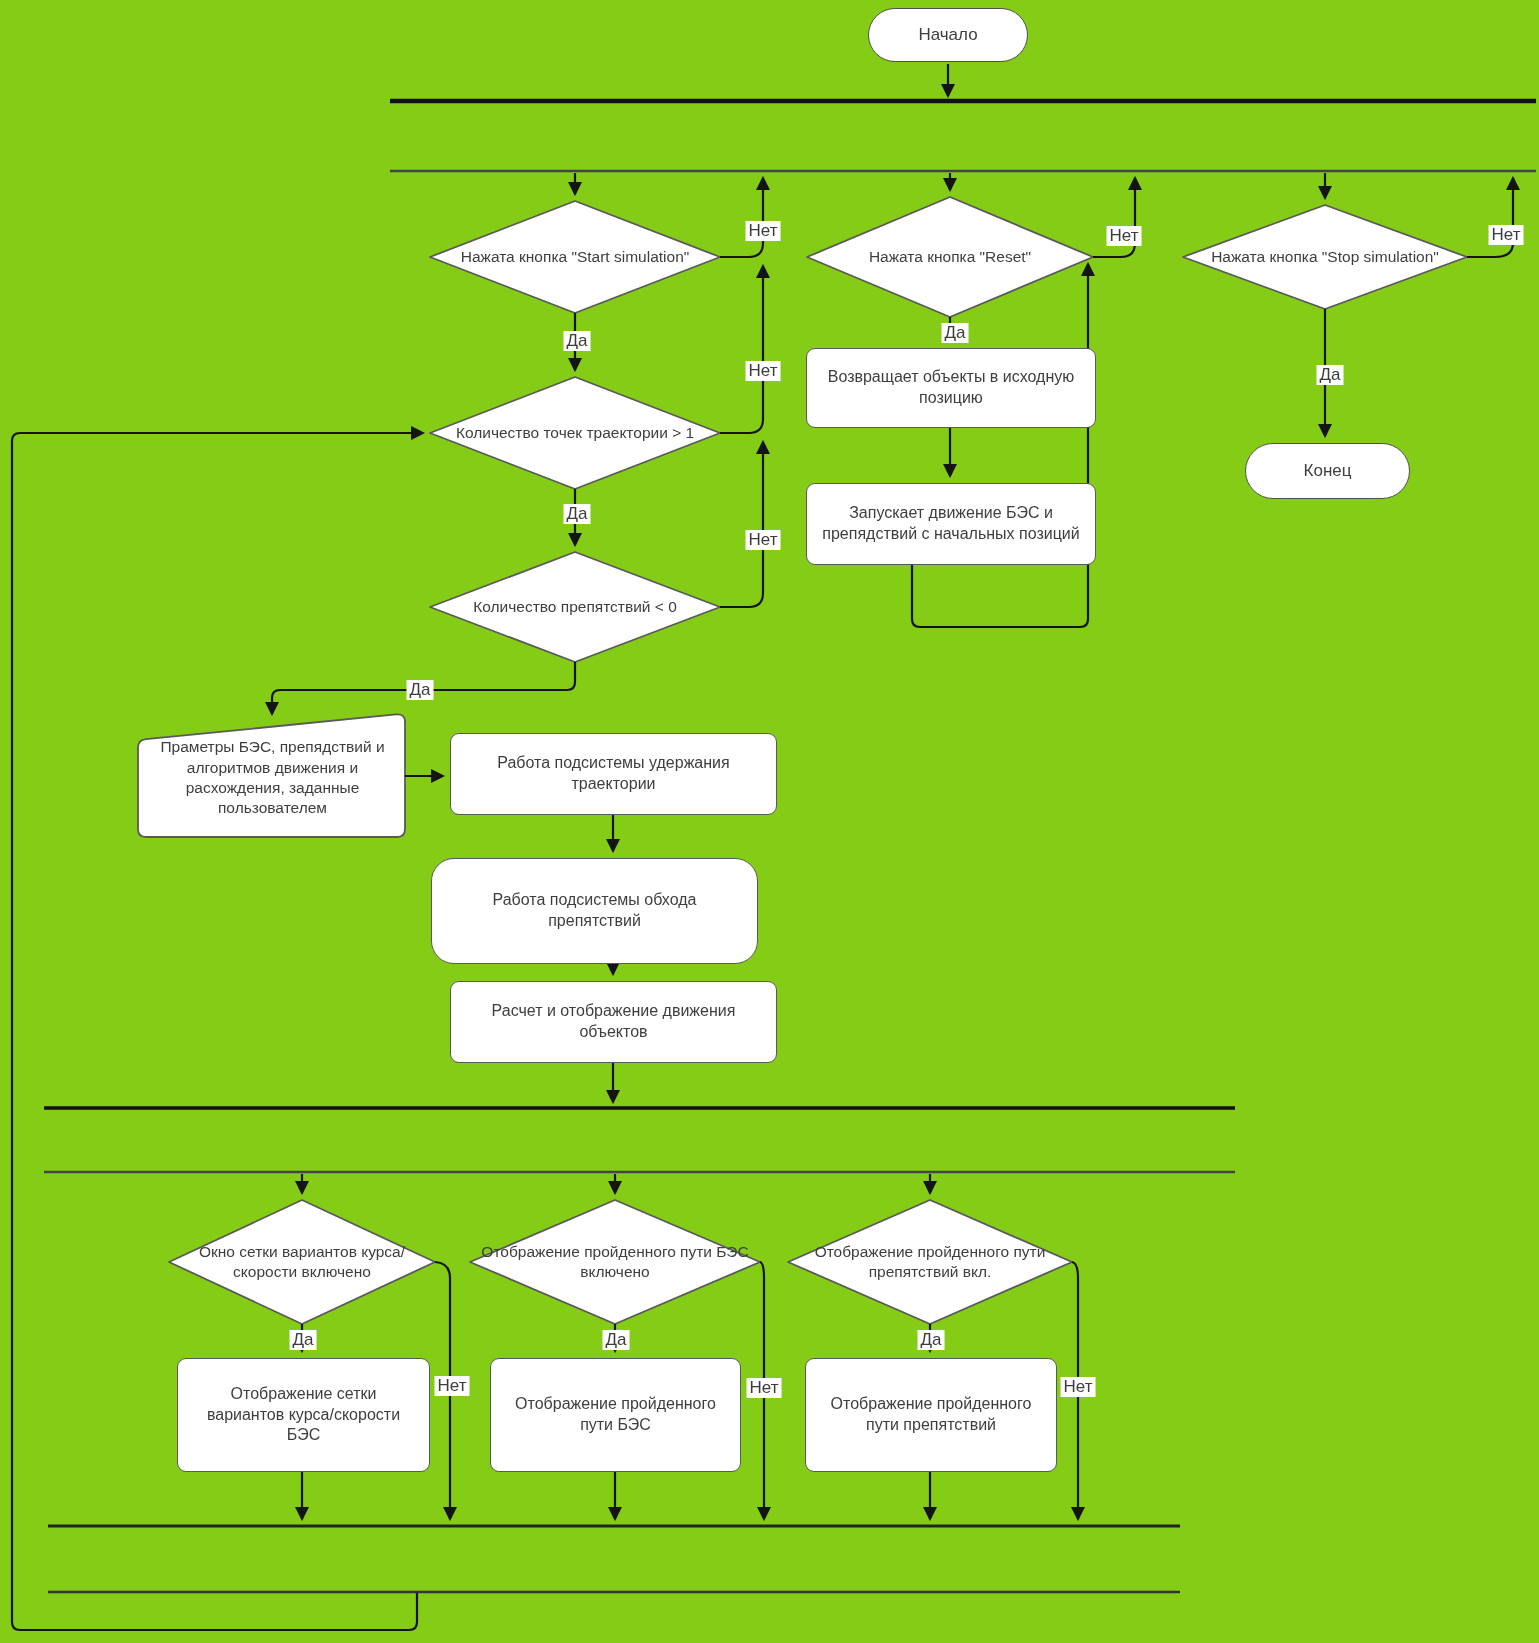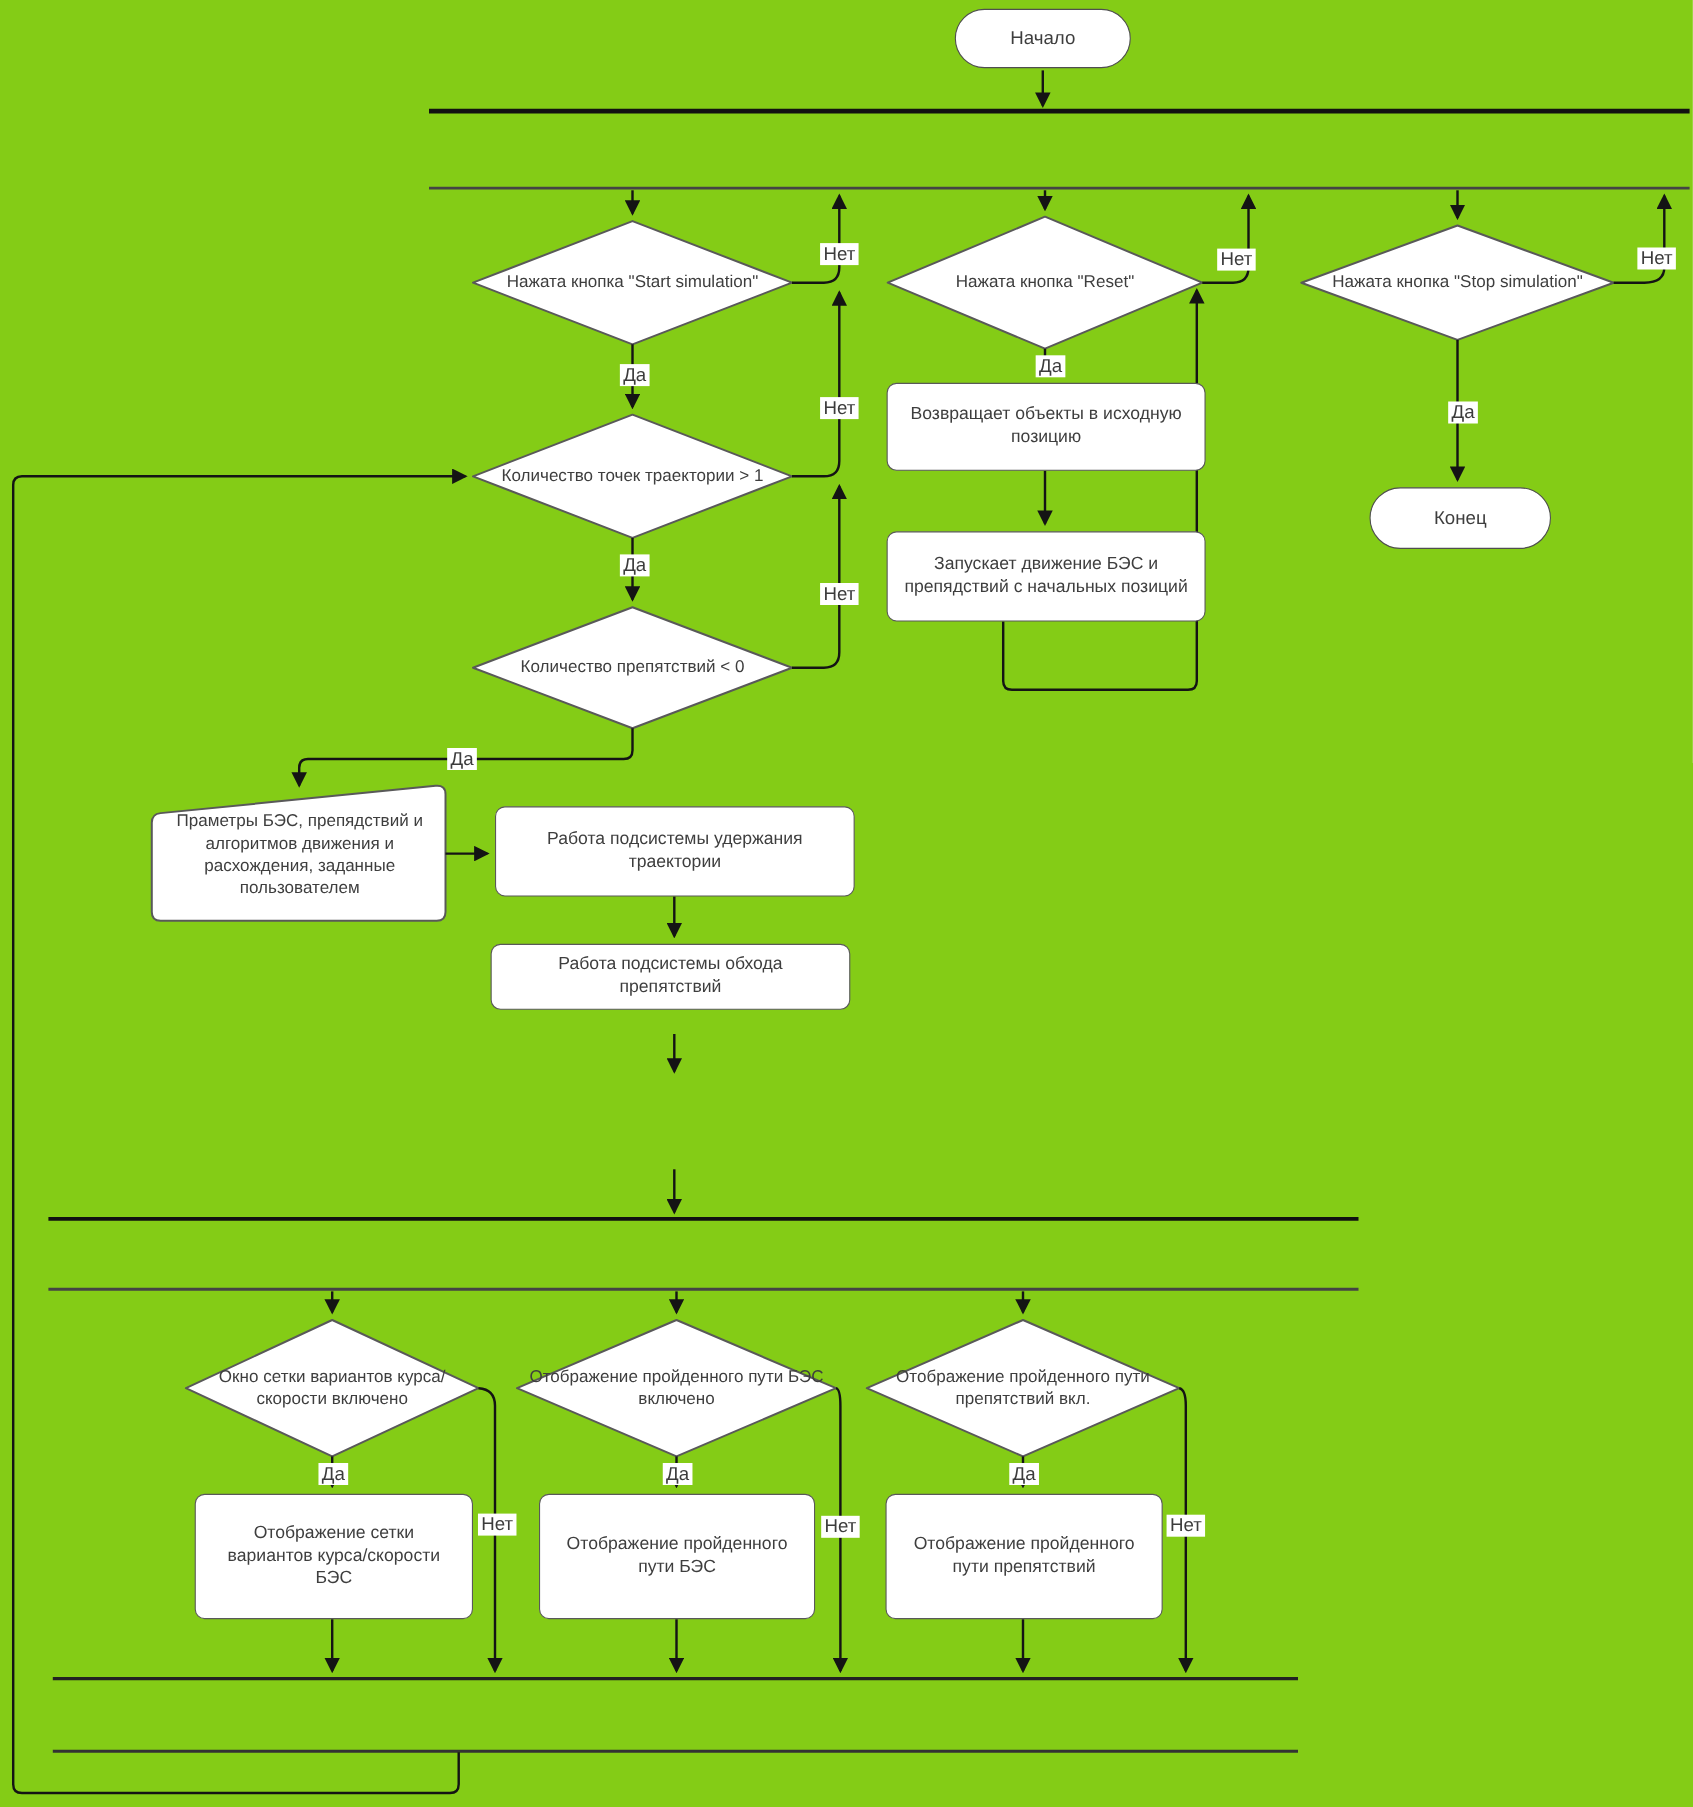--- a/index.html
+++ b/index.html
@@ -104,22 +104,25 @@
 
   <div class="box" style="left:806px;top:348px;width:290px;height:80px;">
     <span>Возвращает объекты в исходную позицию</span>
   </div>
   <div class="box" style="left:450px;top:733px;width:327px;height:82px;">
     <span>Работа подсистемы удержания траектории</span>
   </div>
   <div class="box" style="left:806px;top:483px;width:290px;height:82px;">
     <span>Запускает движение БЭС и препядствий с начальных позиций</span>
   </div>
-  <div class="box" style="left:446px;top:858px;width:327px;height:60px;">
+  <div class="box" style="left:431px;top:858px;width:327px;height:106px;border-radius:23px;">
     <span>Работа подсистемы обхода препятствий</span>
+  </div>
+  <div class="box" style="left:450px;top:981px;width:327px;height:82px;">
+    <span>Расчет и отображение движения объектов</span>
   </div>
   <div class="box" style="left:177px;top:1358px;width:253px;height:114px;">
     <span>Отображение сетки вариантов курса/скорости БЭС</span>
   </div>
   <div class="box" style="left:490px;top:1358px;width:251px;height:114px;align-items:center;">
     <span>Отображение пройденного пути БЭС</span>
   </div>
   <div class="box" style="left:805px;top:1358px;width:252px;height:114px;">
     <span>Отображение пройденного пути препятствий</span>
   </div>

